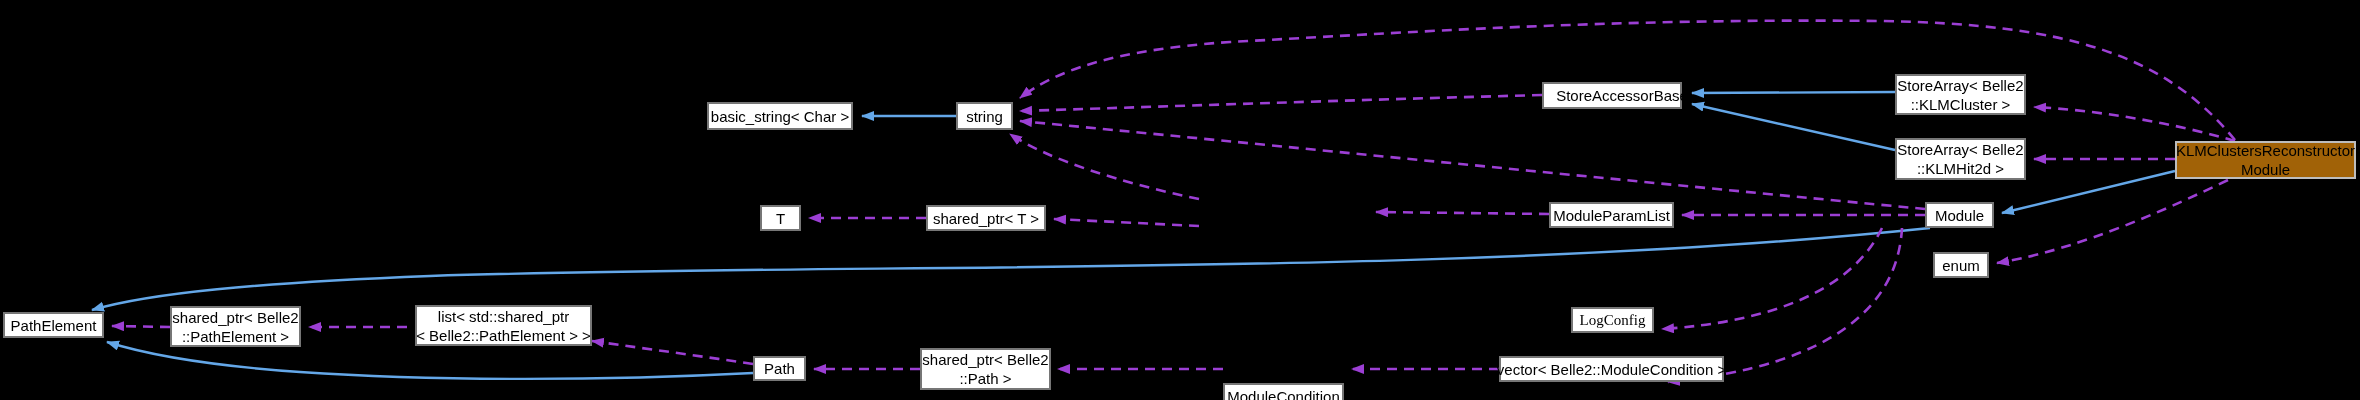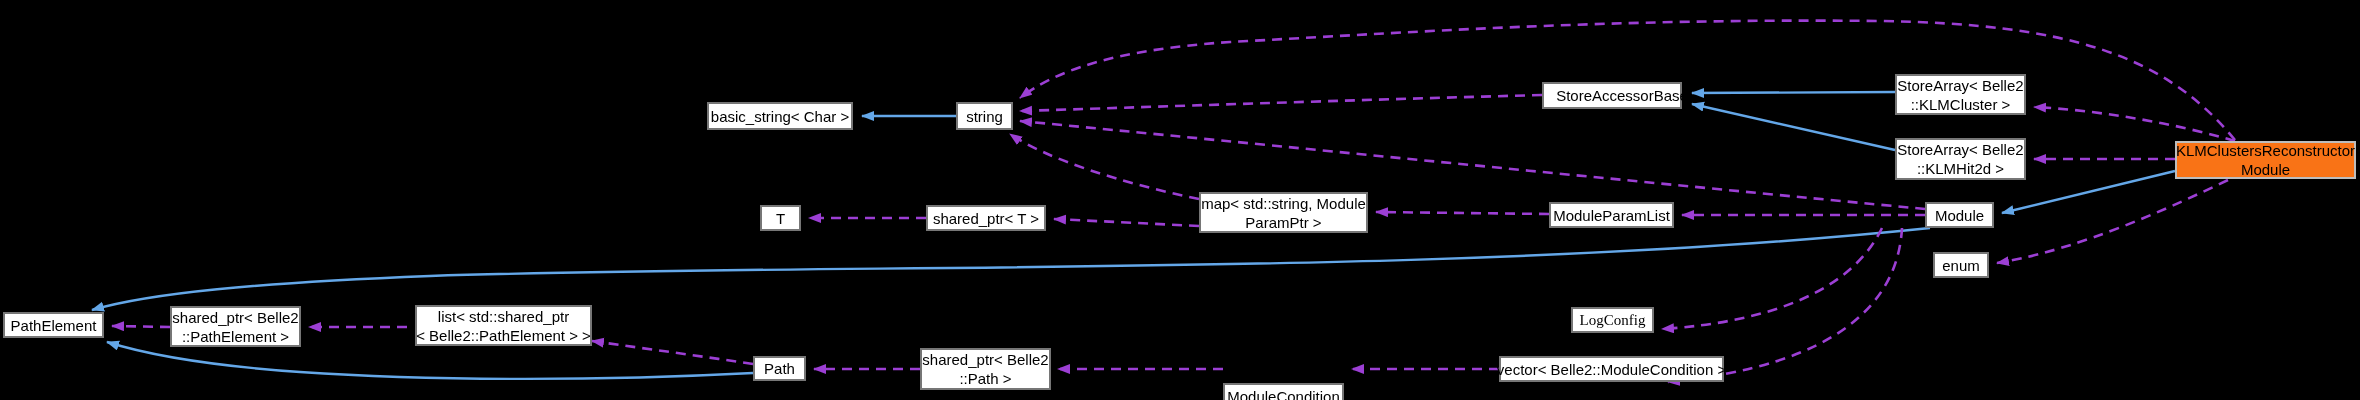--- a/index.html
+++ b/index.html
@@ -16,21 +16,21 @@
     background:#ffffff;
     border:2px solid #767676;
     color:#000;
     font-size:15px;line-height:19px;
     display:flex;flex-direction:column;
     align-items:center;justify-content:center;
     text-align:center;white-space:nowrap;
     box-sizing:border-box;
   }
   .node.highlight{
-    background:#f97316;
+    background:#a16207;
     border-color:#bdbdbd;
   }
   .node span{display:block;}
 </style>
 </head>
 <body>
 
 <div class="canvas">
 
   <svg class="edges" width="2360" height="400" viewBox="0 0 2360 400">
@@ -103,24 +103,20 @@
   </div>
 
   <div class="node" style="left:760px;top:205px;width:41px;height:26px;">
     <span>T</span>
   </div>
 
   <div class="node" style="left:926px;top:205px;width:120px;height:26px;">
     <span>shared_ptr&lt; T &gt;</span>
   </div>
 
-  <div class="node" style="left:1199px;top:192px;width:169px;height:41px;">
-    <span>map&lt; std::string, Module</span>
-    <span>ParamPtr &gt;</span>
-  </div>
 
   <div class="node" style="left:1549px;top:202px;width:125px;height:26px;">
     <span>ModuleParamList</span>
   </div>
 
   <div class="node" style="left:1925px;top:202px;width:69px;height:26px;">
     <span>Module</span>
   </div>
 
   <div class="node" style="left:1933px;top:252px;width:56px;height:26px;">

